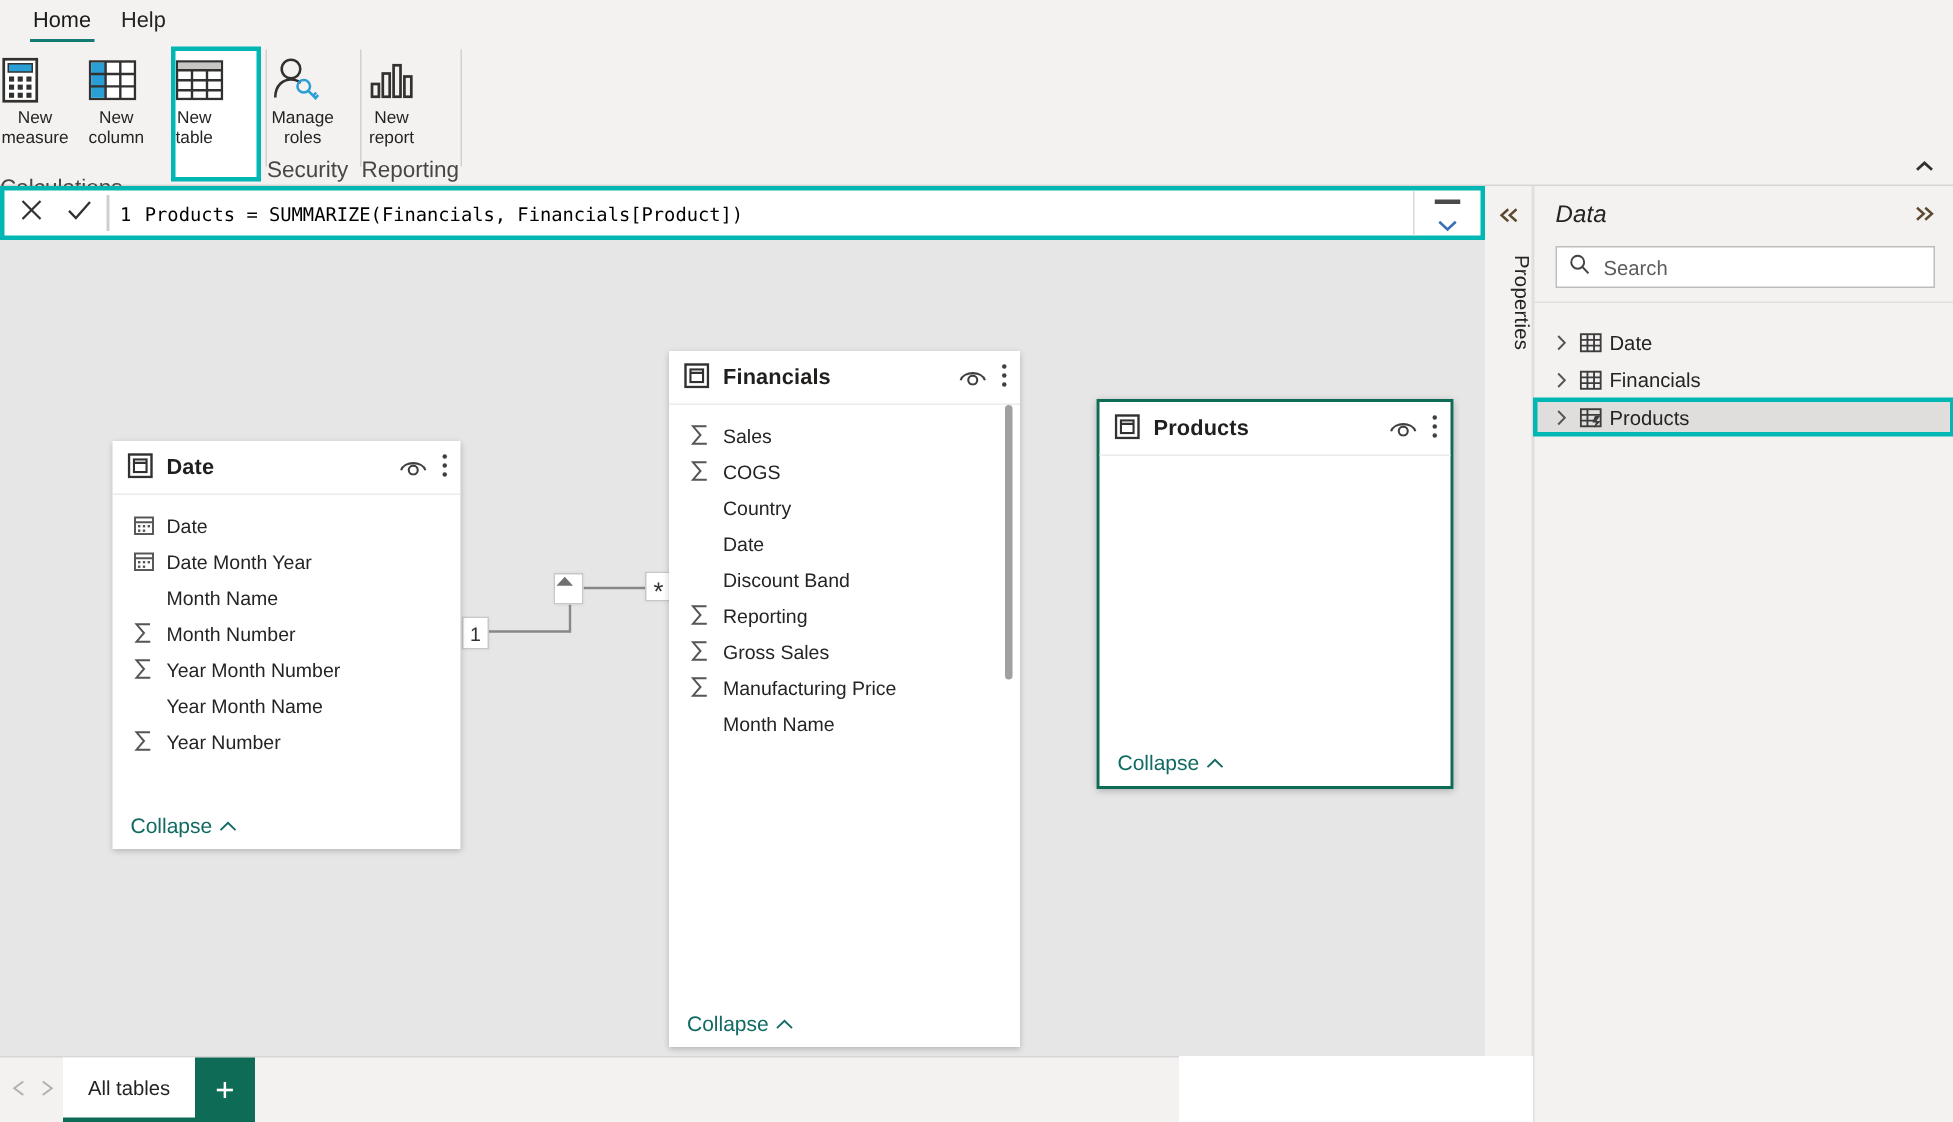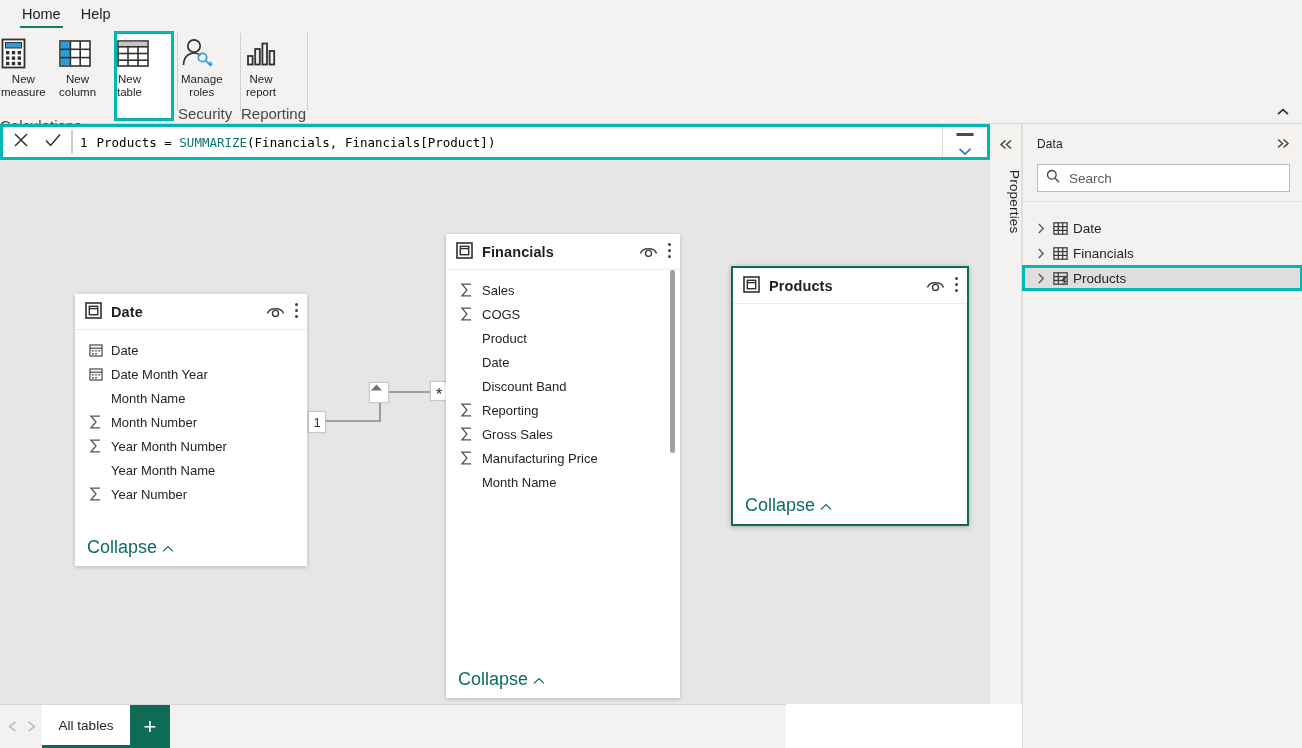--- a/index.html
+++ b/index.html
@@ -72,21 +72,21 @@
   }
   .fbar-btns { display: flex; align-items: center; padding: 0 8px; gap: 12px; }
   .fbar-btn { width: 20px; height: 20px; cursor: pointer; display:flex; align-items:center; justify-content:center; }
   .fbar-div { width: 2px; background: #cfcfcf; margin: 3px 0; }
   .fbar-code {
     flex: 1; display: flex; align-items: center; padding-left: 7px;
     font-family: "DejaVu Sans Mono", monospace; font-size: 12.5px; color: #000;
     white-space: pre; overflow: hidden;
   }
   .ln { color: #000; margin-right: 9px; }
-  .kw { color: #0f766e; }
+  .kw { color: #000000; }
   .fbar-right {
     width: 44px; border-left: 1px solid #d9d9d9; position: relative;
     display:flex; align-items:center; justify-content:center;
   }
   .fbar-minline {
     position: absolute; top: 6px; left: 50%; transform: translateX(-50%);
     width: 17px; height: 3px; background: #4a4a4a;
   }
   .fbar-chev { position: absolute; top: 15px; left: 50%; transform: translateX(-50%); }
 
@@ -128,21 +128,21 @@
   .tcard-actions { display: flex; align-items: center; gap: 9px; }
   .tcard-body { position: relative; padding: 8px 0 0 0; }
   .frow {
     height: 24px; display: flex; align-items: center;
     padding-left: 14px; font-size: 13px; color: #252423; cursor: pointer;
   }
   .frow .fico { width: 20px; display:flex; align-items:center; justify-content:flex-start; }
   .frow .fname { margin-left: 2px; }
   .tcard-collapse {
     position: absolute; left: 12px; bottom: 8px;
-    font-size: 18px; color: #116b63; display: flex; align-items: flex-end;
+    font-size: 14px; color: #116b63; display: flex; align-items: flex-end;
     gap: 5px; cursor: pointer;
   }
   .card-scroll {
     position: absolute; right: 5px; width: 5px; border-radius: 3px;
     background: #a0a0a0;
   }
 
   
   .rel svg { position: absolute; left: 0; top: 0; overflow: visible; }
   .relbadge {
@@ -172,21 +172,21 @@
   }
 
   
   .datapane {
     position: absolute; left: 1022px; top: 124px; width: 280px; height: 624px;
     background: #f3f2f1; box-sizing: border-box; border-left: 1px solid #e1dfdd;
   }
   .dp-head {
     height: 40px; display: flex; align-items: center; padding: 0 12px 0 14px;
   }
-  .dp-title { font-size: 12px; color: #252423; flex: 1; letter-spacing:.1px; }
+  .dp-title { font-size: 16px; color: #252423; flex: 1; letter-spacing:.1px;font-style:italic; }
   .dp-expand { cursor: pointer; }
   .dp-searchwrap { padding: 0 12px 0 14px; border-radius: 10px; }
   .dp-search {
     height: 28px; background: #ffffff; border: 1px solid #bdbdbd;
     display: flex; align-items: center; padding: 0 8px; box-sizing: border-box;
   }
   .dp-search input {
     border: 0; outline: 0; flex: 1; font-size: 13.5px; color: #252423;
     font-family: "Liberation Sans", sans-serif; background: transparent;
     margin-left: 7px;
@@ -532,21 +532,21 @@
         <div class="frow">
           <span class="fico">
               <svg width="13" height="14" viewBox="0 0 13 14">
                 <path d="M11 1.2 H2 L7 7 L2 12.8 H11.2" fill="none" stroke="#555" stroke-width="1.3"></path>
               </svg>
             </span>
           <span class="fname">COGS</span>
         </div>
         <div class="frow">
           <span class="fico"></span>
-          <span class="fname">Product</span>
+          <span class="fname">Country</span>
         </div>
         <div class="frow">
           <span class="fico"></span>
           <span class="fname">Date</span>
         </div>
         <div class="frow">
           <span class="fico"></span>
           <span class="fname">Discount Band</span>
         </div>
         <div class="frow">

